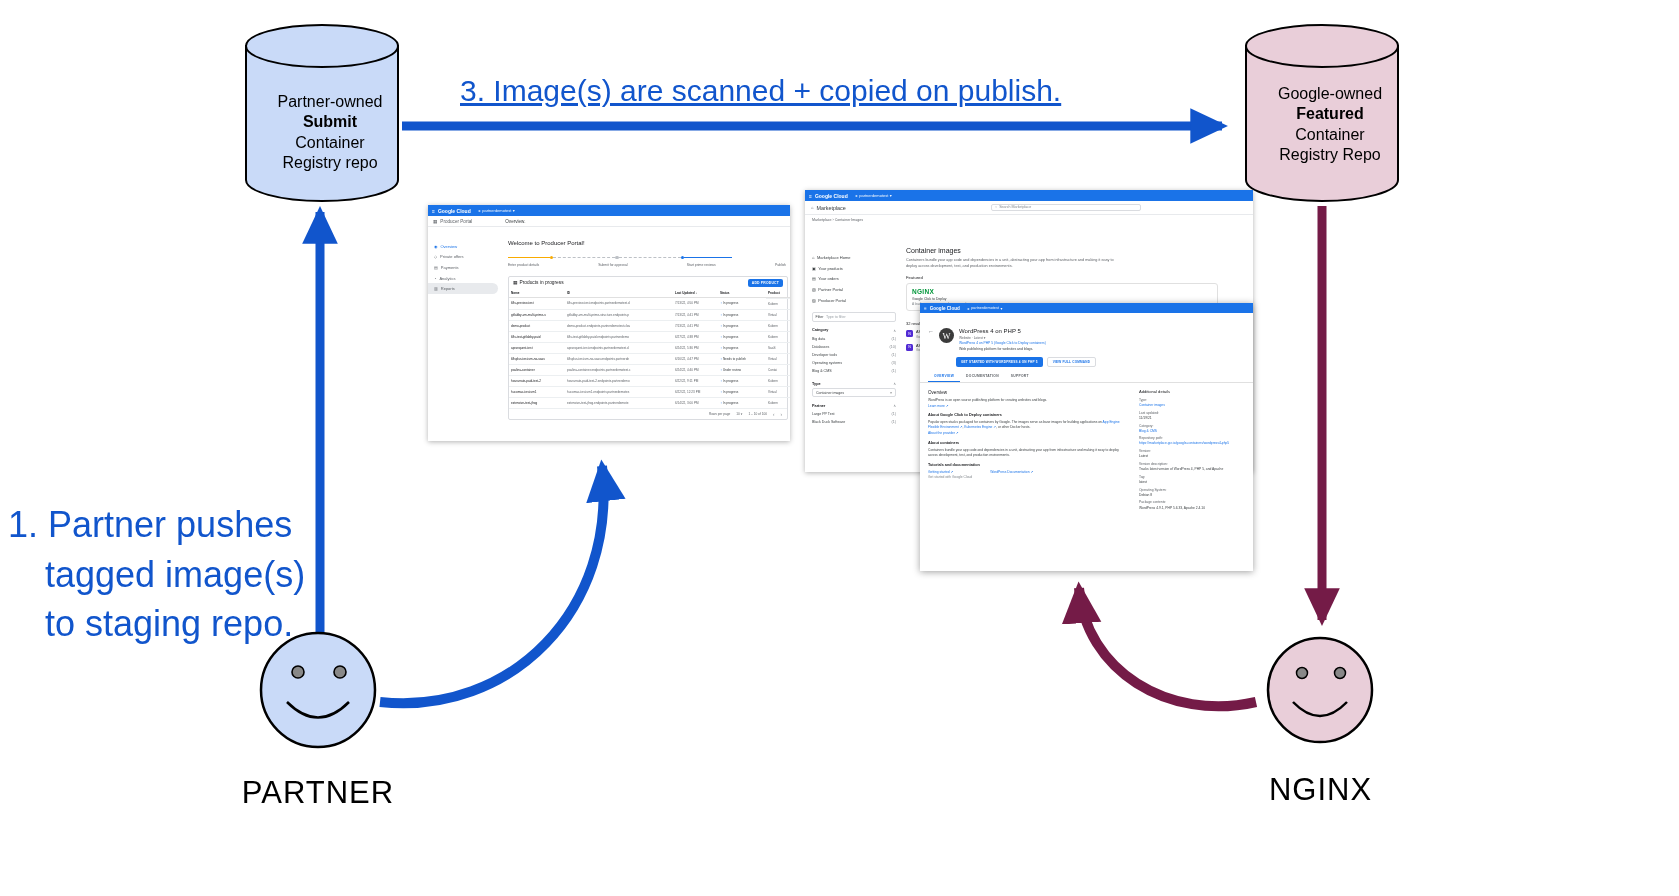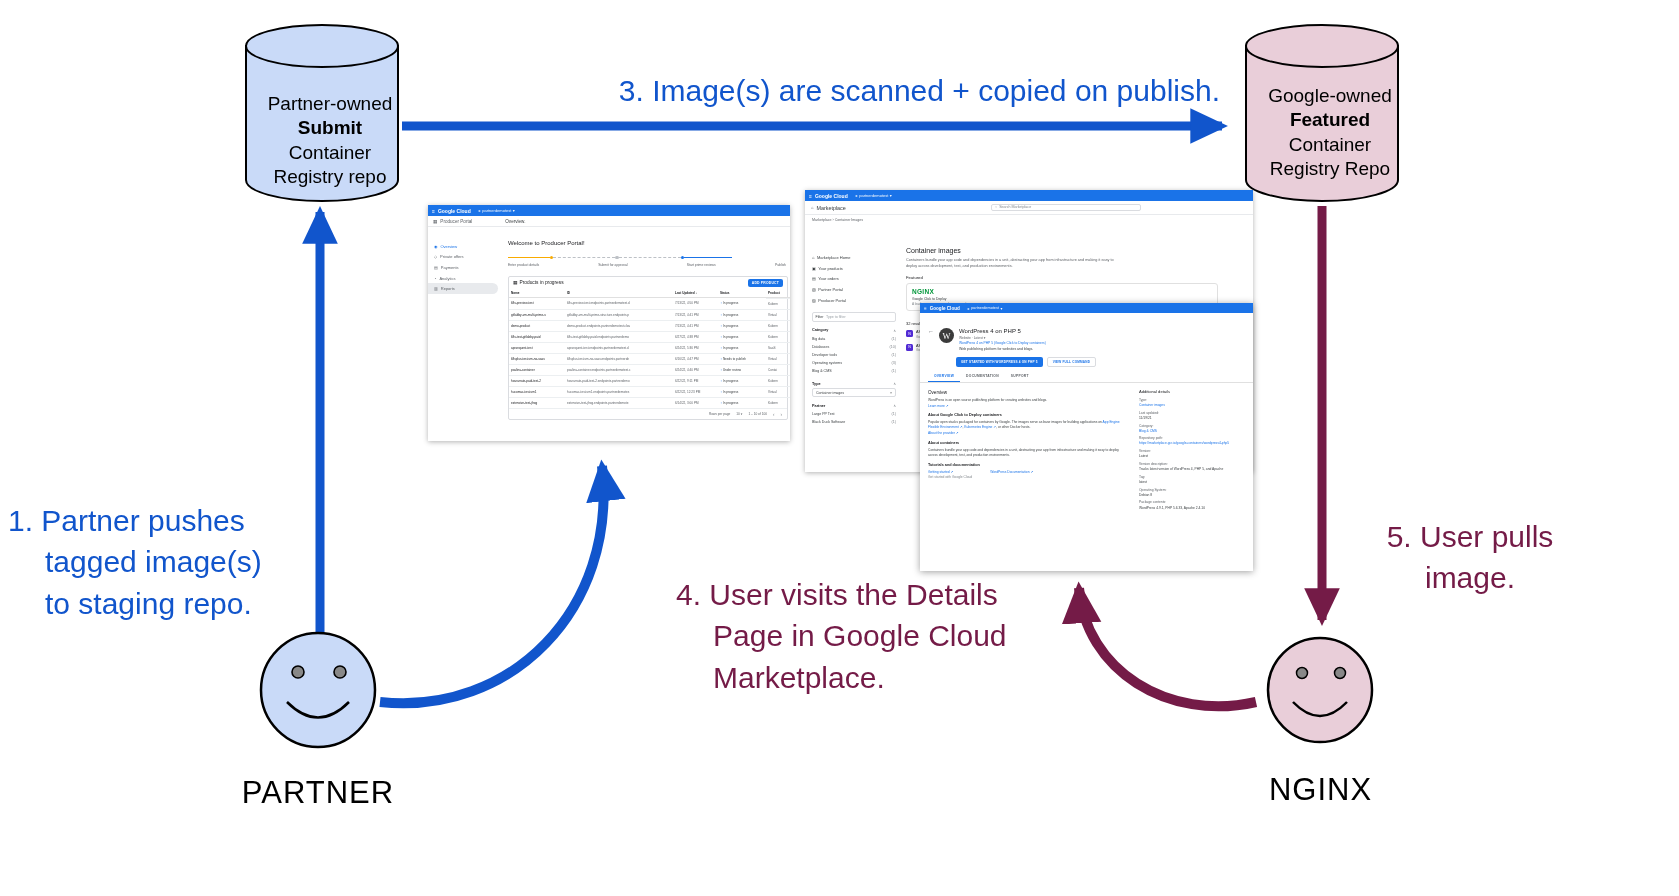--- a/index.html
+++ b/index.html
@@ -1,32 +1,32 @@
 <!DOCTYPE html>
 <html><head>
 <meta charset="utf-8">
 <style>
   html,body{margin:0;padding:0;background:#fff;}
   #canvas{position:relative;width:1679px;height:896px;background:#fff;overflow:hidden;
           font-family:"Liberation Sans",sans-serif;}
   #diagram-svg{position:absolute;left:0;top:0;z-index:1;}
 
   
-  .cyl-text{position:absolute;width:168px;text-align:center;font-size:19px;line-height:1.28;color:#000;z-index:2;}
+  .cyl-text{position:absolute;width:168px;text-align:center;font-size:16px;line-height:1.28;color:#000;z-index:2;}
   .cyl-text span{display:block;}
   .cyl-text .b{font-weight:bold;}
   #staging-text{left:246px;top:92px;}
   #official-text{left:1246px;top:84px;}
 
-  .step{position:absolute;font-size:30px;line-height:1.38;white-space:pre-line;z-index:2;}
+  .step{position:absolute;font-size:36px;line-height:1.38;white-space:pre-line;z-index:2;}
   .blue{color:#1155cc;} .maroon{color:#741b47;}
   .hang{padding-left:37px;text-indent:-37px;}
   #step1{left:8px;top:500px;width:310px;}
   #step2{left:420px;top:712px;width:470px;}
-  #step3{left:460px;top:70px;width:760px;text-align:right;font-size:30px;}
+  #step3{left:460px;top:70px;width:760px;text-align:left;font-size:30px;text-decoration:underline;}
   #step4{left:676px;top:574px;width:410px;}
   #step5{left:1378px;top:516px;width:184px;text-align:center;}
 
   .actor{position:absolute;font-size:31px;color:#000;text-align:center;letter-spacing:1px;z-index:2;}
   #partner-label{left:218px;top:775px;width:200px;}
   #user-label{left:1248px;top:772px;width:145px;}
 
   
   .shot{position:absolute;background:#fff;box-shadow:0 1px 5px rgba(0,0,0,.3);overflow:hidden;z-index:3;}
   .bar{background:#1a73e8;color:#fff;display:flex;align-items:center;gap:3px;padding:0 4px;}
@@ -192,25 +192,20 @@
     <span>Google-owned</span>
     <span class="b">Featured</span>
     <span>Container</span>
     <span>Registry Repo</span>
   </div>
 
   <div class="step blue hang" id="step1">1. Partner pushes
 tagged image(s)
 to staging repo.</div>
   <div class="step blue" id="step3">3. Image(s) are scanned + copied on publish.</div>
-  <div class="step maroon hang" id="step4">4. User visits the Details
-Page in Google Cloud
-Marketplace.</div>
-  <div class="step maroon" id="step5">5. User pulls
-image.</div>
 
   <div class="actor" id="partner-label">PARTNER</div>
   <div class="actor" id="user-label">NGINX</div>
 
   <div class="shot" id="pp">
     <div class="bar">
       <span>≡</span>
       <span class="brand">Google Cloud</span>
       <span class="proj">
         <span>▸</span>

